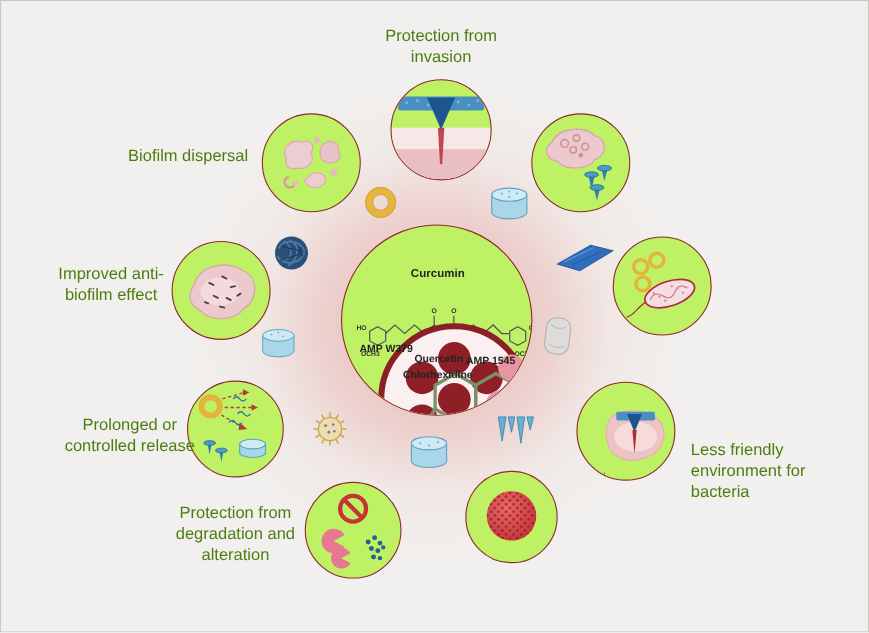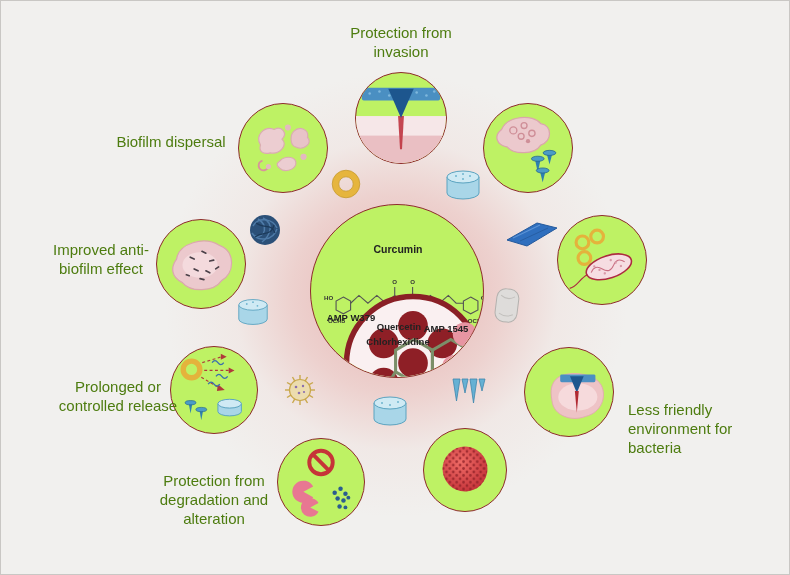--- a/index.html
+++ b/index.html
@@ -381,18 +381,18 @@
         <polyline points="13.8,11 20,6.5 26,15 32,6.5 38,15 44,6.5 50,15 56,6.5 62,15 68,6.5 74,15 80,6.5 86,15 92,6.5 98,15 104,6.5 110,15 118.2,11"></polyline>
         <line x1="32" y1="6.5" x2="32" y2="2.5"></line>
           <line x1="104" y1="6.5" x2="104" y2="2.5"></line>
       </g>
     </svg>
     <span class="clabel" style="left:37px;width:100px;top:132px">Chlorhexidine</span>
   </div>
 
   <div class="label t-center" style="left:335px;top:22px;width:130px">Protection from invasion</div>
   <div class="label t-left" style="left:627px;top:399px;width:105px">Less friendly environment for bacteria</div>
-  <div class="label t-center" style="left:148px;top:470px;width:130px">Protection from degradation and alteration</div>
+  <div class="label t-center" style="left:148px;top:456px;width:130px">Protection from degradation and alteration</div>
   <div class="label t-center" style="left:57px;top:376px;width:120px">Prolonged or controlled release</div>
   <div class="label t-center" style="left:50px;top:239px;width:100px">Improved anti-biofilm effect</div>
   <div class="label t-center" style="left:100px;top:131px;width:140px">Biofilm dispersal</div>
 
 </div>
 
 </body></html>

